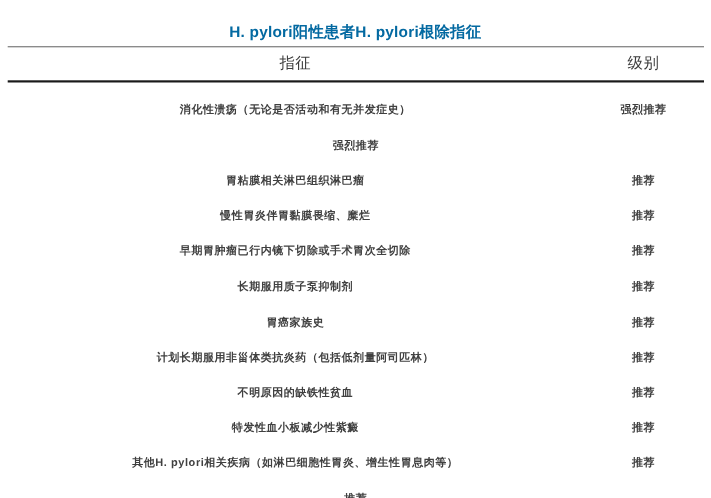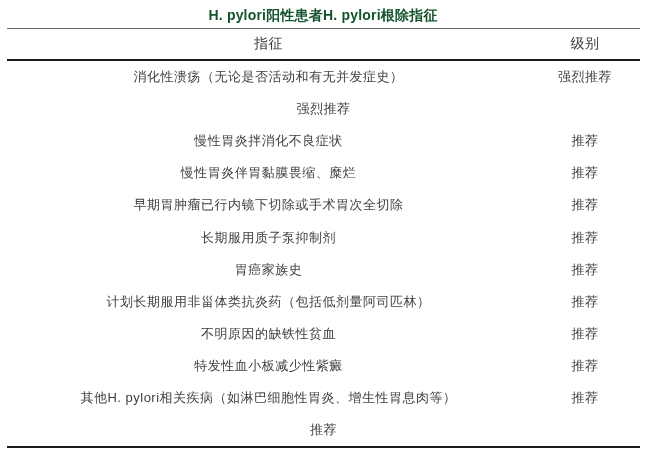--- a/index.html
+++ b/index.html
@@ -9,48 +9,49 @@
     font-family: "Liberation Sans", "DejaVu Sans", sans-serif;
   }
   .page {
     position: relative;
     width: 646px;
     height: 453px;
     background: #ffffff;
     overflow: hidden;
   }
   .title {
-    padding-top: 7px;
+    padding-top: 21px;
     height: 21px;
     text-align: center;
     font-size: 14px;
     font-weight: bold;
-    color: #14532d;
+    color: #0369a1;
     letter-spacing: 0.2px;
   }
   .table {
     margin: 0 6px 0 7px;
     border-top: 1px solid #6f6f6f;
     border-bottom: 2px solid #1a1a1a;
   }
   .thead {
     display: flex;
     align-items: center;
     height: 30px;
     border-bottom: 2px solid #1a1a1a;
     font-size: 14px;
     font-weight: normal;
     color: #3b3b3b;
   }
   .tr {
     display: flex;
-    align-items: center;
+    align-items: flex-end;
     height: 32.1px;
-    font-size: 13px;
+    font-size: 10px;
     color: #404040;
+    font-weight: bold;
   }
   .col1 {
     width: 523px;
     text-align: center;
     letter-spacing: 0.5px;
   }
   .col2 {
     flex: 1;
     text-align: center;
     letter-spacing: 0.5px;
@@ -71,21 +72,21 @@
   <div class="tr">
     <div class="col1 td-indication">消化性溃疡（无论是否活动和有无并发症史）</div>
     <div class="col2 td-level">强烈推荐</div>
   </div>
 
   <div class="tr">
     <div class="col2 td-level">强烈推荐</div>
   </div>
 
   <div class="tr">
-    <div class="col1 td-indication">慢性胃炎拌消化不良症状</div>
+    <div class="col1 td-indication">胃粘膜相关淋巴组织淋巴瘤</div>
     <div class="col2 td-level">推荐</div>
   </div>
 
   <div class="tr">
     <div class="col1 td-indication">慢性胃炎伴胃黏膜畏缩、糜烂</div>
     <div class="col2 td-level">推荐</div>
   </div>
 
   <div class="tr">
     <div class="col1 td-indication">早期胃肿瘤已行内镜下切除或手术胃次全切除</div>

